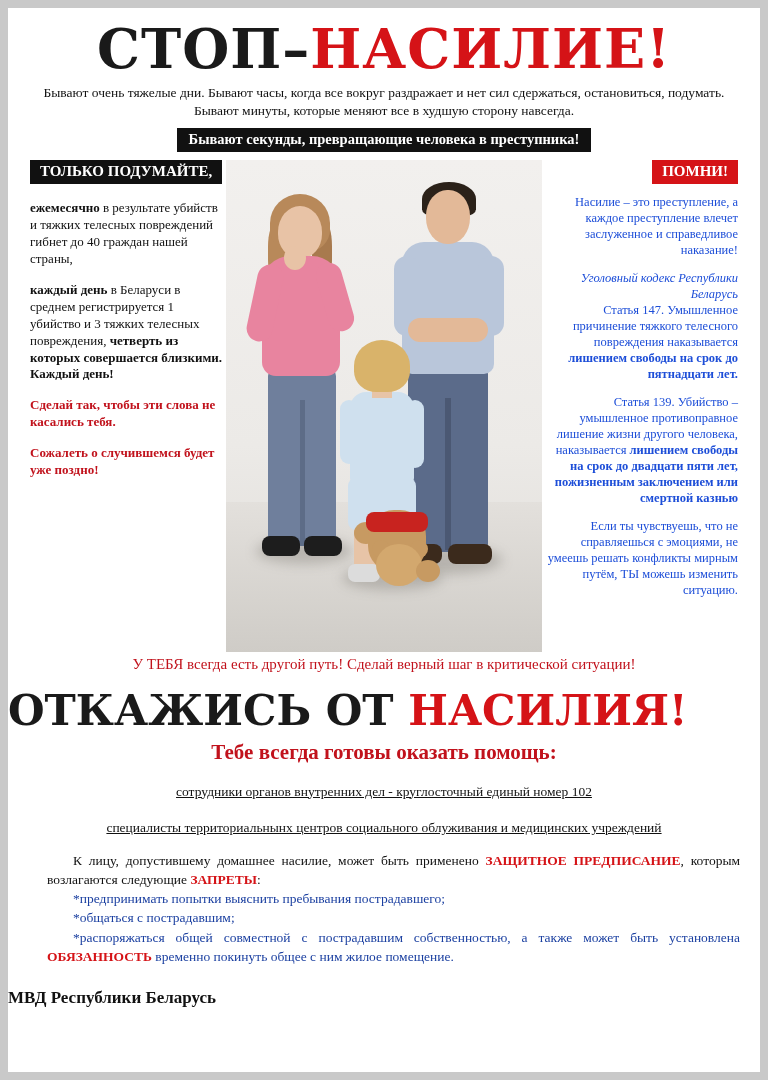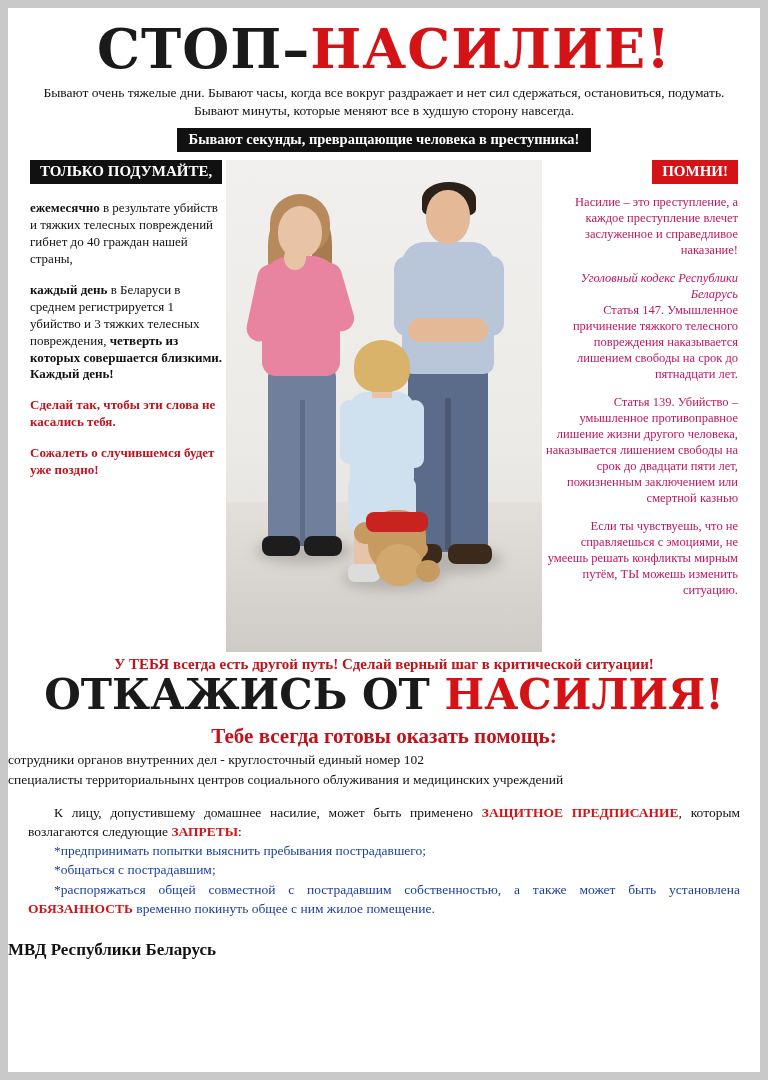--- a/index.html
+++ b/index.html
@@ -93,27 +93,27 @@
 
   .col-right {
     position: absolute;
     right: 22px;
     top: 0;
     width: 196px;
     text-align: right;
   }
   .col-right .body {
     font-size: 12.5px;
-    color: #be185d;
+    color: #1d4ed8;
     line-height: 1.28;
     margin-top: 10px;
   }
   .col-right p { margin: 0 0 12px 0; }
   .col-right .it { font-style: italic; }
-  .col-right b { font-weight: normal; }
+  .col-right b { font-weight: bold; }
 
   
   .photo {
     position: absolute;
     left: 218px;
     top: 0;
     width: 316px;
     height: 492px;
     background: linear-gradient(180deg,#f2f0ee 0%,#eceae7 58%,#dedbd7 100%);
     overflow: hidden;
@@ -172,63 +172,63 @@
   .t-ear1 { left: 146px; top: 380px; width: 18px; height: 18px; border-radius: 50%; background: #c79a62; }
   .t-ear2 { left: 184px; top: 380px; width: 18px; height: 18px; border-radius: 50%; background: #c79a62; }
   .t-scarf { left: 140px; top: 352px; width: 62px; height: 20px; border-radius: 8px; background: #c8231f; }
   .t-arm { left: 128px; top: 362px; width: 24px; height: 22px; border-radius: 50%; background: #c79a62; }
   .t-leg { left: 190px; top: 400px; width: 24px; height: 22px; border-radius: 50%; background: #c79a62; }
 
   
   .callout {
     text-align: center;
     color: #c1121c;
-    font-weight: bold;
+    font-weight: normal;
     font-size: 15px;
     margin-top: 4px;
   }
   .bigline {
-    text-align: center;
     font-family: "DejaVu Serif", serif;
     font-weight: bold;
     font-size: 42px;
     letter-spacing: 0px;
     line-height: 1.05;
-    margin-top: 0;
+    margin-top: 16px;
     white-space: nowrap;
   }
   .bigline .black { color: #1a1a1a; }
   .bigline .red { color: #d51317; }
 
   .help-title {
     text-align: center;
     color: #c1121c;
     font-weight: bold;
     font-size: 21px;
     margin-top: 6px;
   }
   .help-line {
-    text-align: left;
+    text-align: center;
     font-size: 13.5px;
     color: #111;
     line-height: 1.35;
-    margin-top: 2px;
+    margin-top: 18px;
+    text-decoration: underline;
   }
 
   .legal {
     margin: 14px 20px 0 20px;
     font-size: 13.5px;
     color: #111;
     line-height: 1.42;
     text-align: justify;
   }
   .legal .red { color: #d51317; font-weight: bold; }
   .legal .blue { color: #1a3fa0; }
   .legal p { margin: 0; }
-  .legal .indent { text-indent: 26px; }
+  .legal .indent { text-indent: 26px; margin-left: 19px; }
   .footer {
     font-weight: bold;
     font-size: 17px;
     color: #111;
     margin-top: 22px;
   }
 </style>
 </head>
 <body>
 

